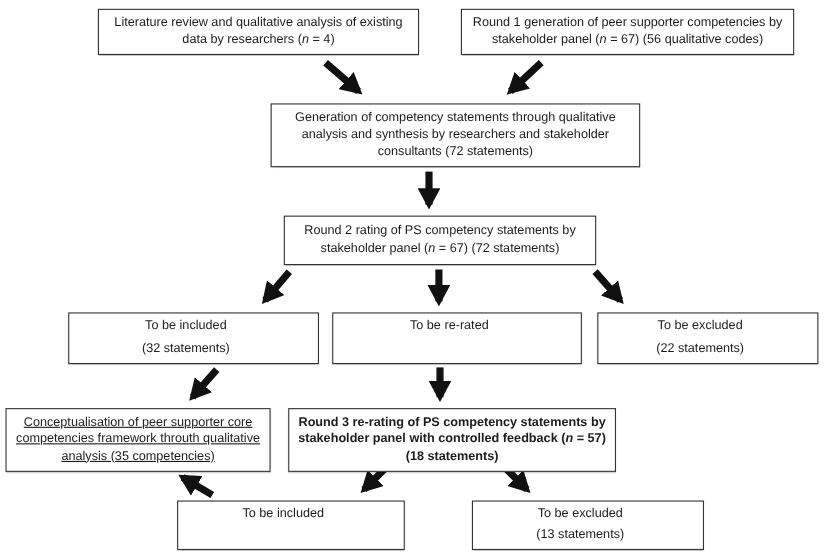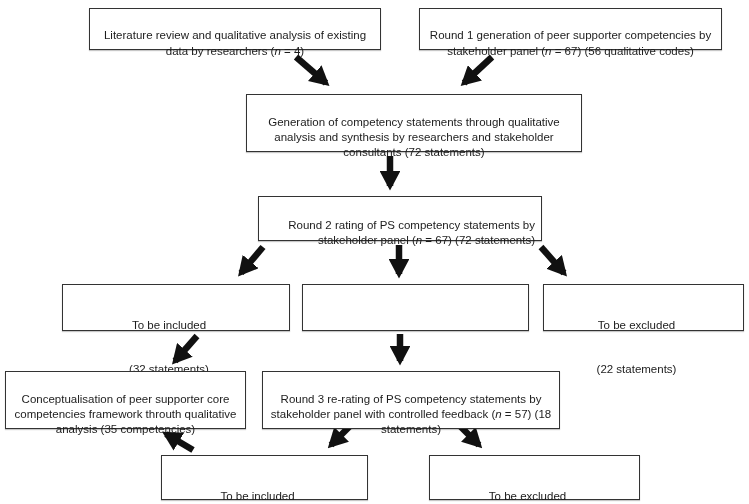--- a/index.html
+++ b/index.html
@@ -35,31 +35,31 @@
     text-align: center;
     font-size: 11.5px;
     line-height: 1.32;
     color: #1c1c1c;
     padding: 2px 6px;
   }
   .node.split {
     justify-content: space-between;
     padding: 4px 20px 5px 6px;
   }
-  .node-text { width: 100%; margin-top: 29px; }
+  .node-text { width: 100%; }
   
   #n-lit      { left: 89px;  top: 8px;   width: 292px; height: 42px; }
   #n-round1   { left: 419px; top: 8px;   width: 303px; height: 42px; align-items: flex-end; }
   #n-gen      { left: 246px; top: 94px;  width: 336px; height: 58px; }
-  #n-round2   { left: 258px; top: 196px; width: 284px; height: 45px; text-align: right; }
+  #n-round2   { left: 258px; top: 196px; width: 284px; height: 45px; }
   #n-r2inc    { left: 62px;  top: 284px; width: 228px; height: 47px; }
   #n-r2rer    { left: 302px; top: 284px; width: 227px; height: 47px; }
   #n-r2exc    { left: 543px; top: 284px; width: 201px; height: 47px; }
-  #n-concept  { left: 5px;   top: 371px; width: 241px; height: 58px; }
-  #n-round3   { left: 262px; top: 371px; width: 298px; height: 58px; }
+  #n-concept  { left: 5px;   top: 371px; width: 241px; height: 58px; text-decoration: underline; }
+  #n-round3   { left: 262px; top: 371px; width: 298px; height: 58px; font-weight: bold; }
   #n-r3inc    { left: 161px; top: 455px; width: 207px; height: 45px; }
   #n-r3exc    { left: 429px; top: 455px; width: 211px; height: 45px; }
 </style>
 </head>
 <body>
 
 <div class="canvas">
 
   <svg class="arrows" width="749" height="504" aria-hidden="true">
     <defs>
@@ -95,20 +95,21 @@
   <div class="node" id="n-round2">
     <div class="node-text">Round 2 rating of PS competency statements by stakeholder panel (<i>n</i> = 67) (72 statements)</div>
   </div>
 
   <div class="node split" id="n-r2inc">
     <div class="node-text">To be included</div>
     <div class="node-text">(32 statements)</div>
   </div>
 
   <div class="node split" id="n-r2rer">
+    <div class="node-text">To be re-rated</div>
   </div>
 
   <div class="node split" id="n-r2exc">
     <div class="node-text">To be excluded</div>
     <div class="node-text">(22 statements)</div>
   </div>
 
   <div class="node" id="n-concept">
     <div class="node-text">Conceptualisation of peer supporter core competencies framework throuth qualitative analysis (35 competencies)</div>
   </div>

